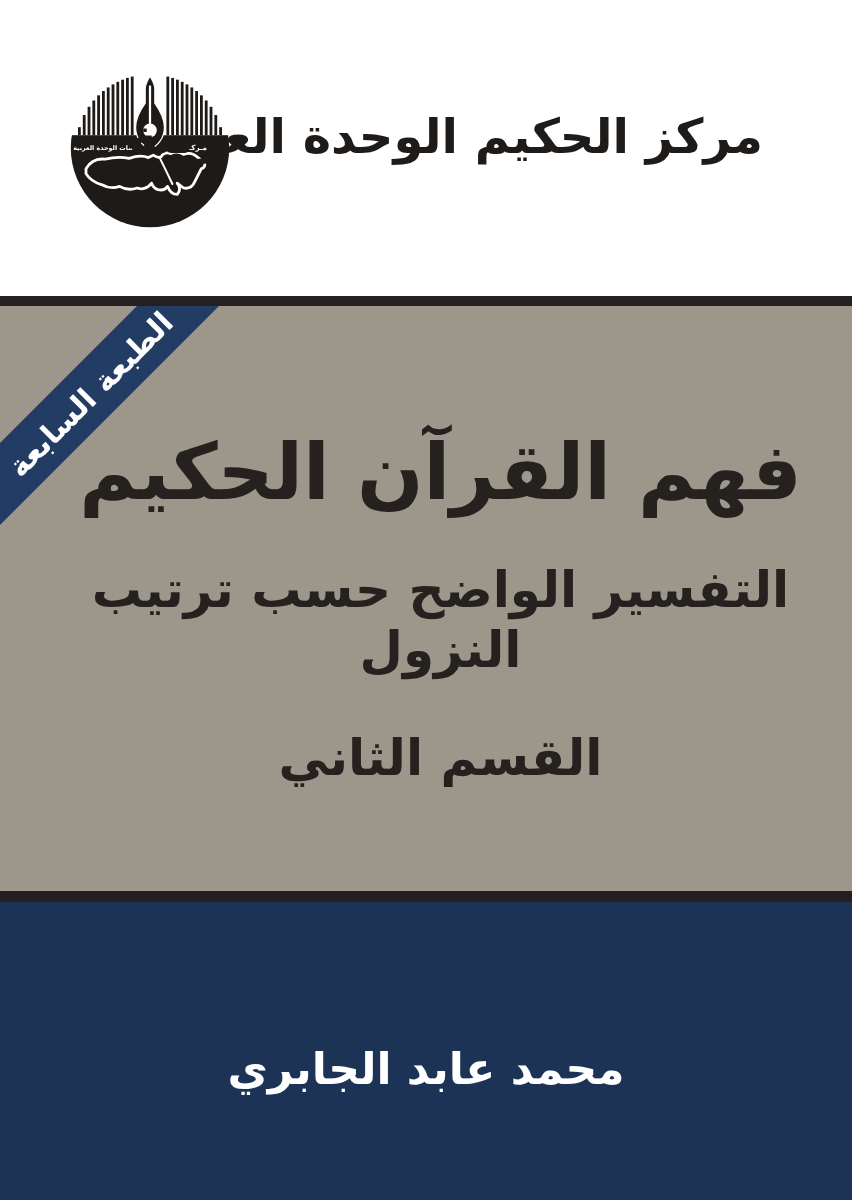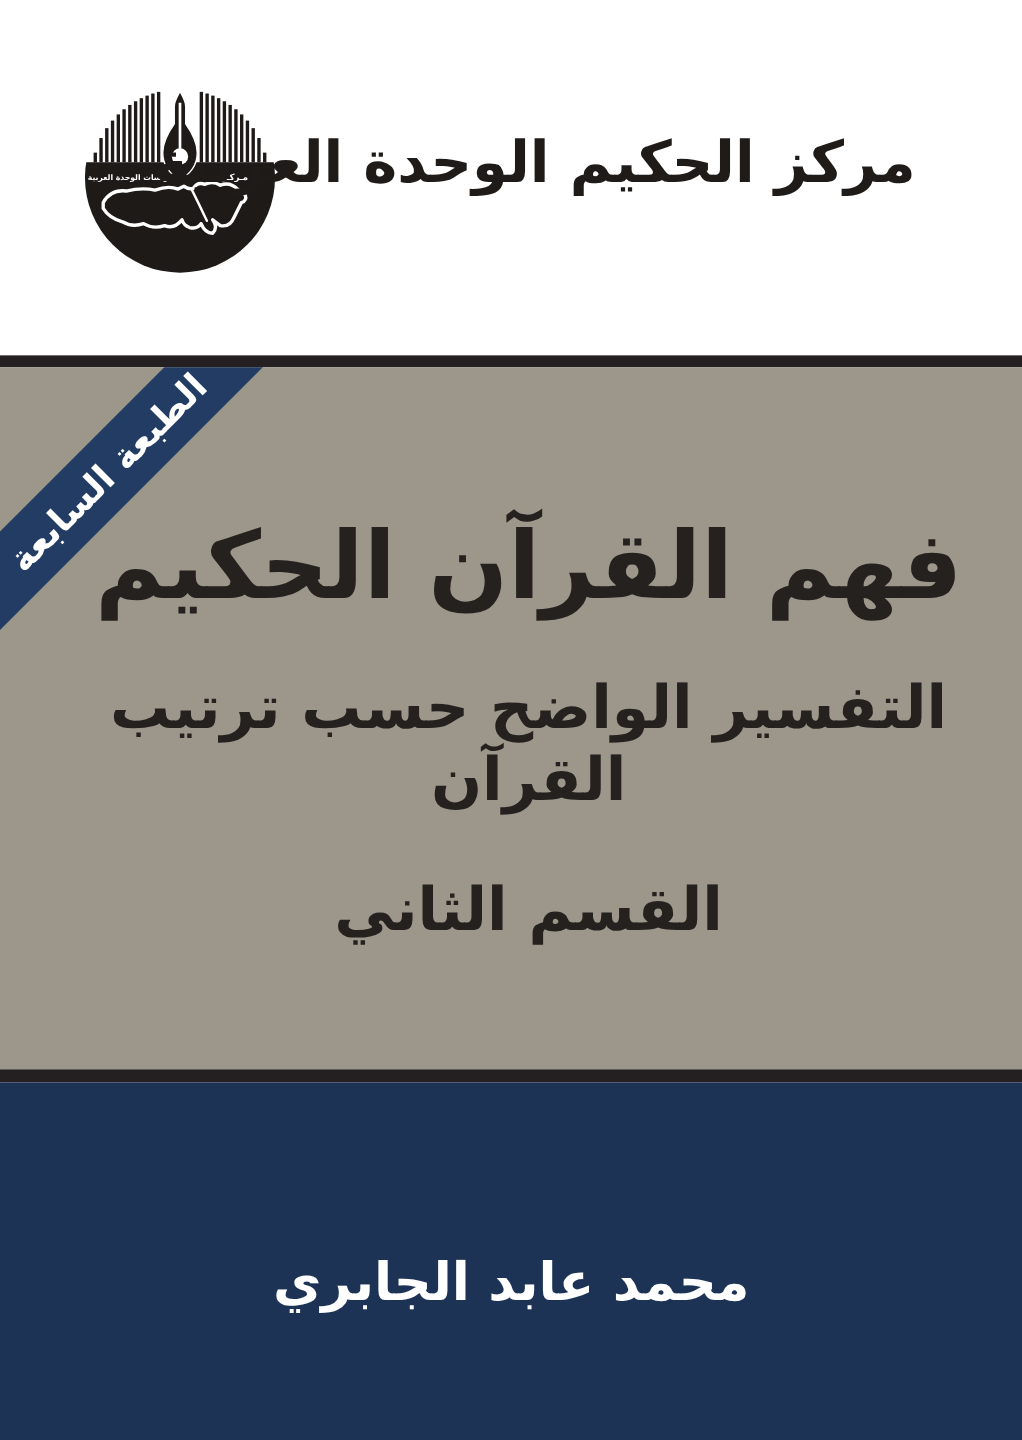--- a/index.html
+++ b/index.html
@@ -186,21 +186,21 @@
   <div class="divider-top"></div>
 
   <div class="cover-body">
 
     <div class="ribbon">
       <span class="ribbon-label">الطبعة السابعة</span>
     </div>
 
     <div class="titles">
       <div class="book-title">فهم القرآن الحكيم</div>
-      <div class="book-subtitle">التفسير الواضح حسب ترتيب القرآن</div>
+      <div class="book-subtitle">التفسير الواضح حسب ترتيب النزول</div>
       <div class="book-part">القسم الثاني</div>
     </div>
   </div>
 
   <div class="divider-bottom"></div>
 
   <div class="footer">
     <div class="author-name">محمد عابد الجابري</div>
   </div>
 

